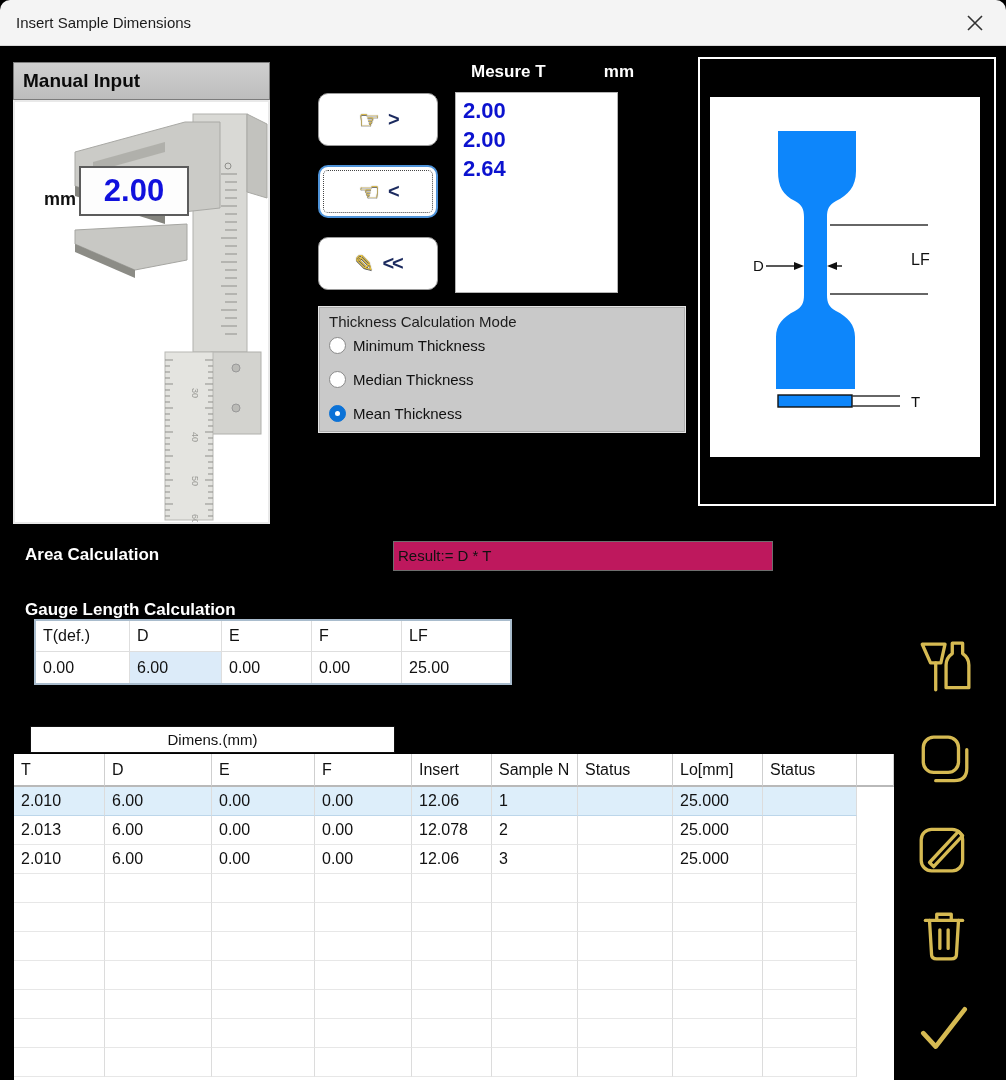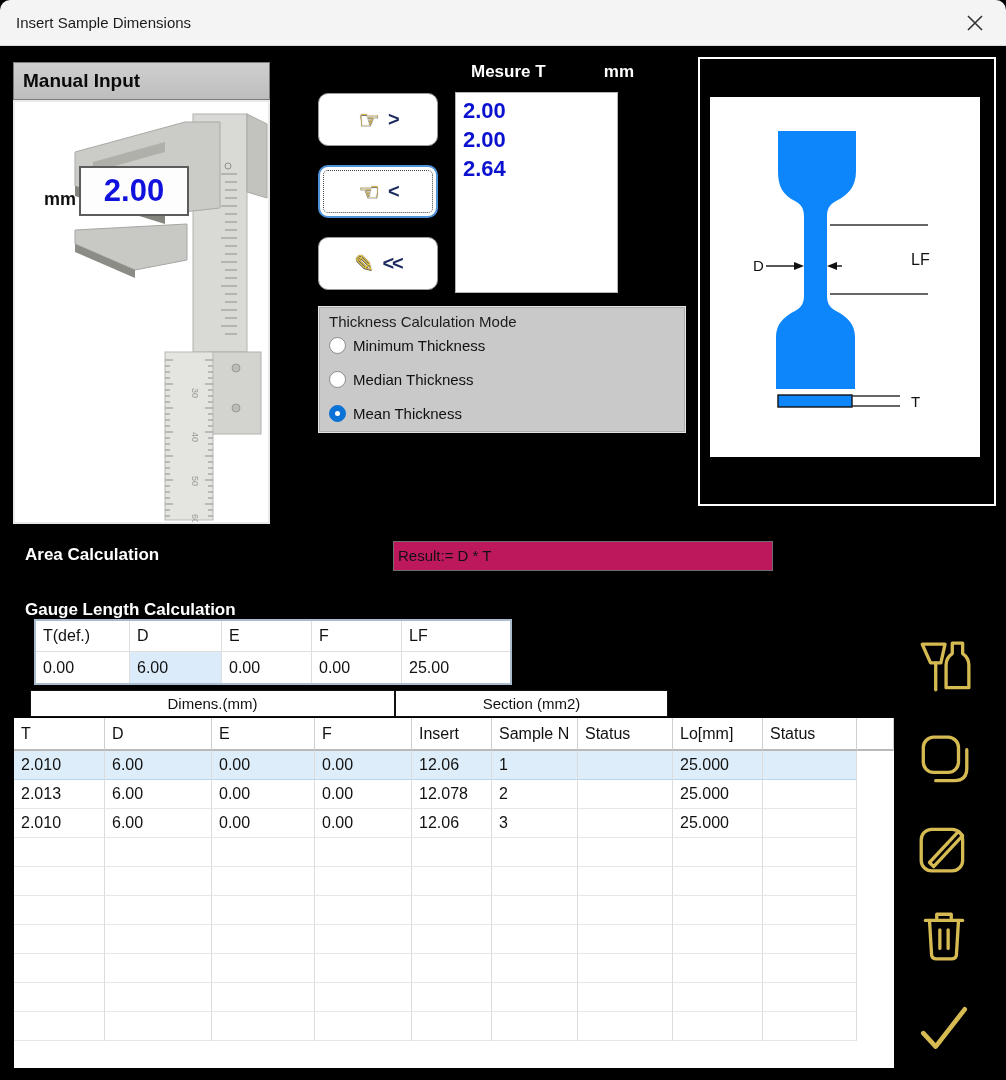--- a/index.html
+++ b/index.html
@@ -59,21 +59,21 @@
   
   .def-table{position:absolute;left:14px;top:619px;width:478px;background:#fff;
              border:2px solid #a9bccd;box-sizing:border-box;
              display:grid;grid-template-columns:94px 92px 90px 90px 1fr;margin-left:20px;}
   .def-cell{height:30px;line-height:30px;font-size:16px;color:#111;padding-left:7px;
             border-right:1px solid #dedede;border-bottom:1px solid #dedede;}
   .def-cell.last{border-right:none;}
   .def-cell.val{border-bottom:none;height:31px;line-height:31px;}
   .def-cell.hl{background:#dcebf9;}
   
-  .samples-wrap{position:absolute;left:14px;top:690px;width:880px;height:282px;}
+  .samples-wrap{position:absolute;left:14px;top:726px;width:880px;height:282px;}
   .grp-box{position:absolute;top:0;height:27px;background:#fff;border:1px solid #111;
            box-sizing:border-box;text-align:center;font-size:15px;color:#111;line-height:25px;}
   .grp-dimens{left:16px;width:365px;}
   .grp-section{left:381px;width:273px;}
   .tbl-area{position:absolute;left:0;top:28px;width:880px;height:350px;background:#fff;}
   .trow{display:grid;grid-template-columns:91px 107px 103px 97px 80px 86px 95px 90px 94px 1fr;}
   .tcell{height:28px;line-height:28px;font-size:16px;color:#111;padding-left:7px;
          border-right:1px solid #dcdcdc;border-bottom:1px solid #e7e7e7;overflow:hidden;
          white-space:nowrap;}
   .tcell.fill{border-right:none;border-bottom:none;}
@@ -209,21 +209,20 @@
     <div class="def-cell last">LF</div>
     <div class="def-cell val">0.00</div>
     <div class="def-cell val hl">6.00</div>
     <div class="def-cell val">0.00</div>
     <div class="def-cell val">0.00</div>
     <div class="def-cell val last">25.00</div>
   </div>
 
   <div class="samples-wrap">
     <div class="grp-box grp-dimens">Dimens.(mm)</div>
-    <div class="grp-box grp-section">Section (mm2)</div>
     <div class="tbl-area">
       <div class="trow thead">
         <div class="tcell">T</div>
         <div class="tcell">D</div>
         <div class="tcell">E</div>
         <div class="tcell">F</div>
         <div class="tcell">Insert</div>
         <div class="tcell">Sample N</div>
         <div class="tcell">Status</div>
         <div class="tcell">Lo[mm]</div>

